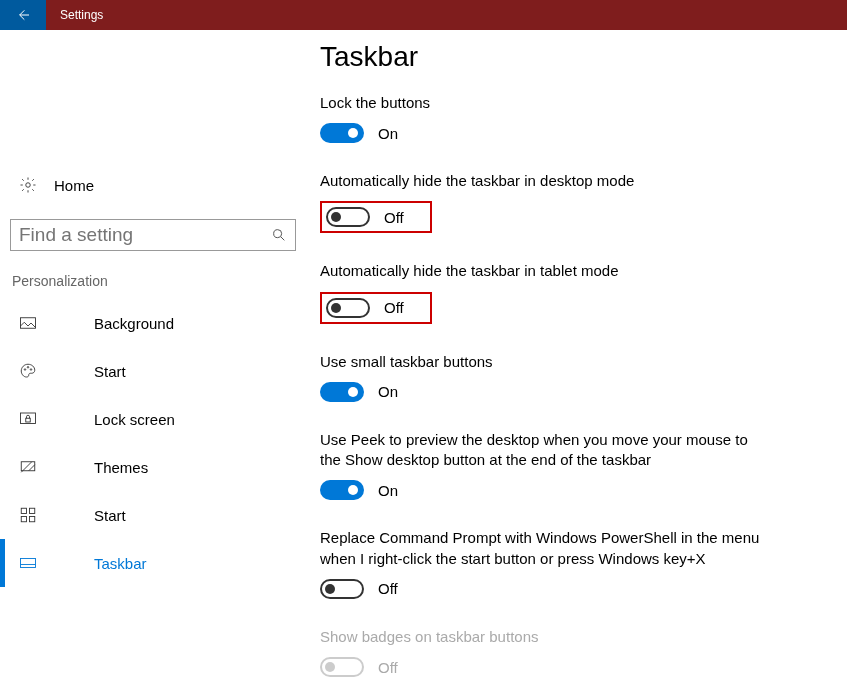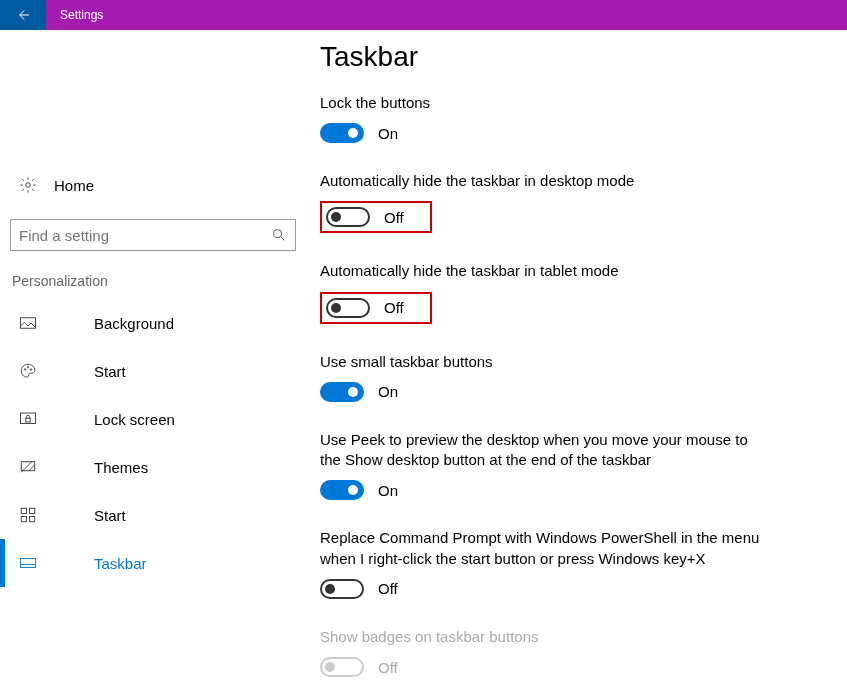--- a/index.html
+++ b/index.html
@@ -1,33 +1,33 @@
 <!DOCTYPE html>
 <html><head>
   <meta charset="utf-8">
   <style>
     * { margin:0; padding:0; box-sizing:border-box; font-family:"Segoe UI", Arial, sans-serif; }
     body { width:847px; height:696px; background:#fff; overflow:hidden; }
 
     
-    .titlebar { height:30px; background:#a21caf; display:flex; align-items:center; }
+    .titlebar { height:30px; background:#7f1d1d; display:flex; align-items:center; }
     .back-btn { width:46px; height:30px; display:flex; align-items:center; justify-content:center; background:#005a9e; cursor:pointer; }
     .back-btn svg { width:16px; height:16px; fill:none; stroke:#fff; stroke-width:1.5; }
     .app-title { color:#fff; font-size:12px; padding-left:14px; font-weight:400; }
 
     .content { display:flex; height:calc(100% - 30px);align-items:center; }
 
     
     .sidebar { width:320px; padding:26px 0 0 10px; }
     .home-row { display:flex; align-items:center; height:40px; padding-left:8px; cursor:pointer; }
     .home-row .icon { width:20px; margin-right:16px; display:flex; justify-content:center; }
     .home-row .label { font-size:15px; color:#000; }
 
     .search-box { margin:14px 0 22px 0; width:286px; height:32px; border:1px solid #999; display:flex; align-items:center; justify-content:space-between; padding:0 8px; }
-    .search-box input { border:none; outline:none; font-size:15px; color:#4d7c0f; width:240px; background:transparent; }
+    .search-box input { border:none; outline:none; font-size:19px; color:#4d7c0f; width:240px; background:transparent; }
     .search-box .search-icon { width:16px; height:16px; }
 
     .section-header { font-size:14px; color:#666; padding:0 0 10px 2px; }
 
     .nav-item { display:flex; align-items:center; height:48px; padding-left:8px; cursor:pointer; position:relative;gap:40px; }
     .nav-item .icon { width:20px; margin-right:16px; display:flex; justify-content:center; align-items:center; }
     .nav-item .label { font-size:15px; color:#000; }
     .nav-item.selected::before { content:""; position:absolute; left:-10px; top:0; bottom:0; width:5px; background:#0078d7; }
     .nav-item.selected .label { color:#0078d7; }
     .nav-item.selected .icon svg { stroke:#0078d7; }

